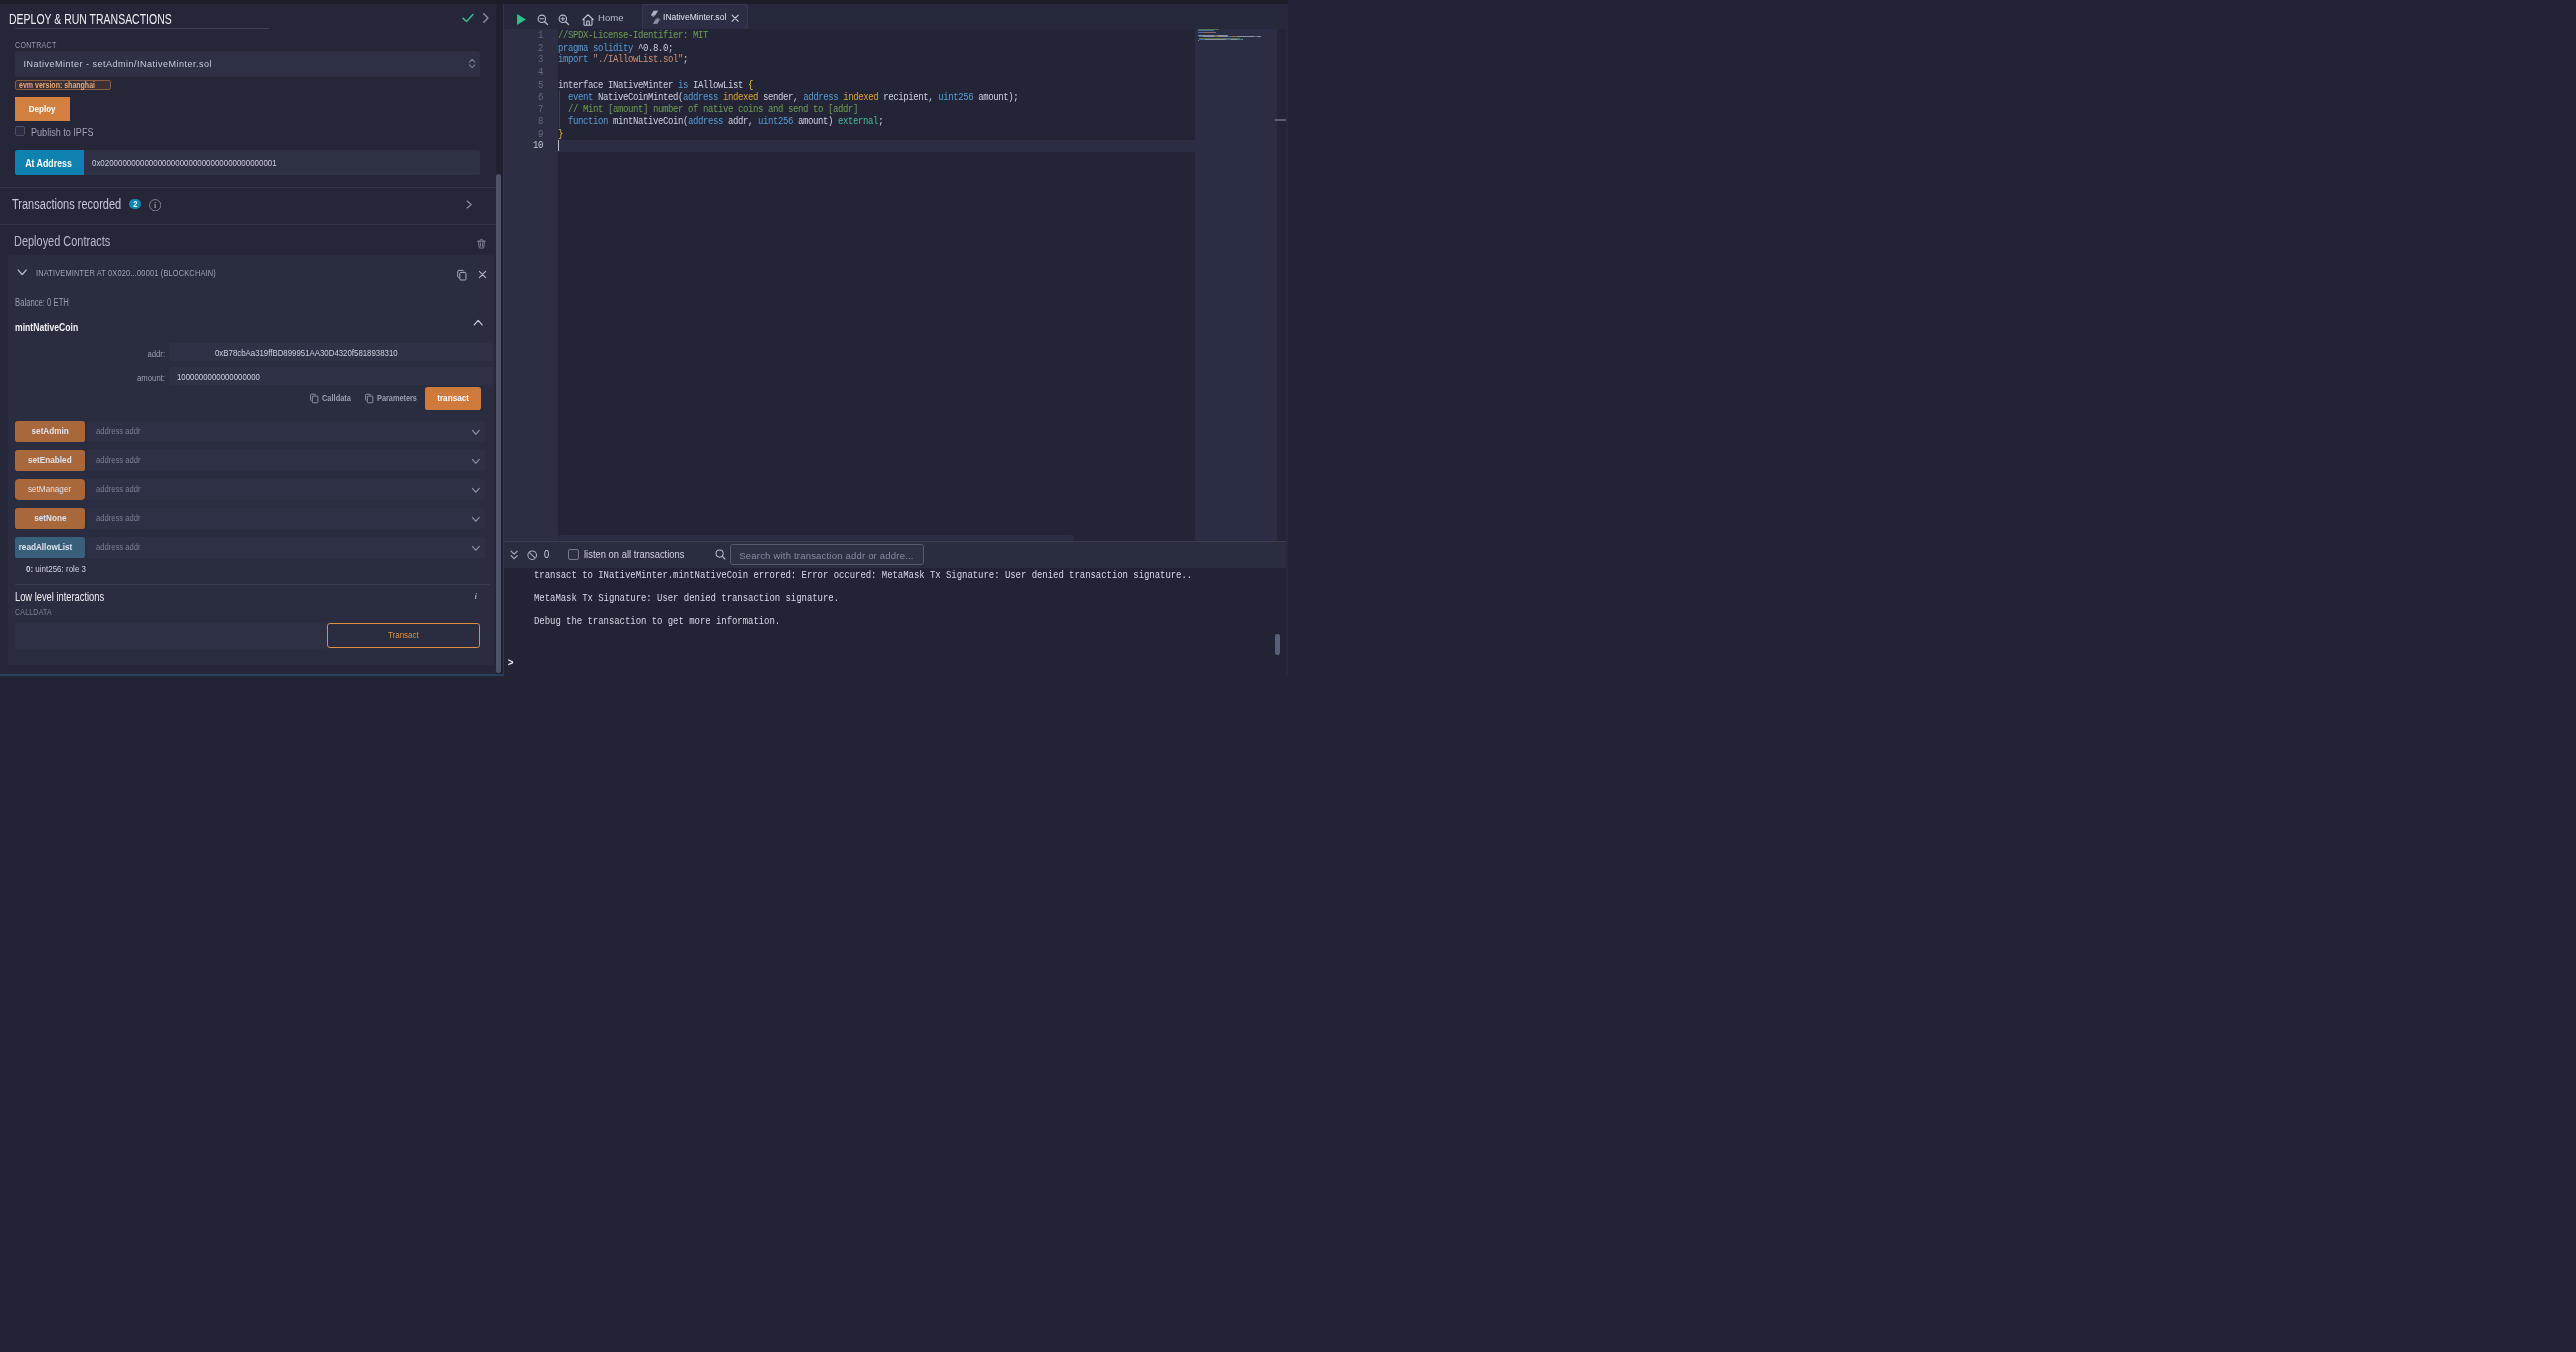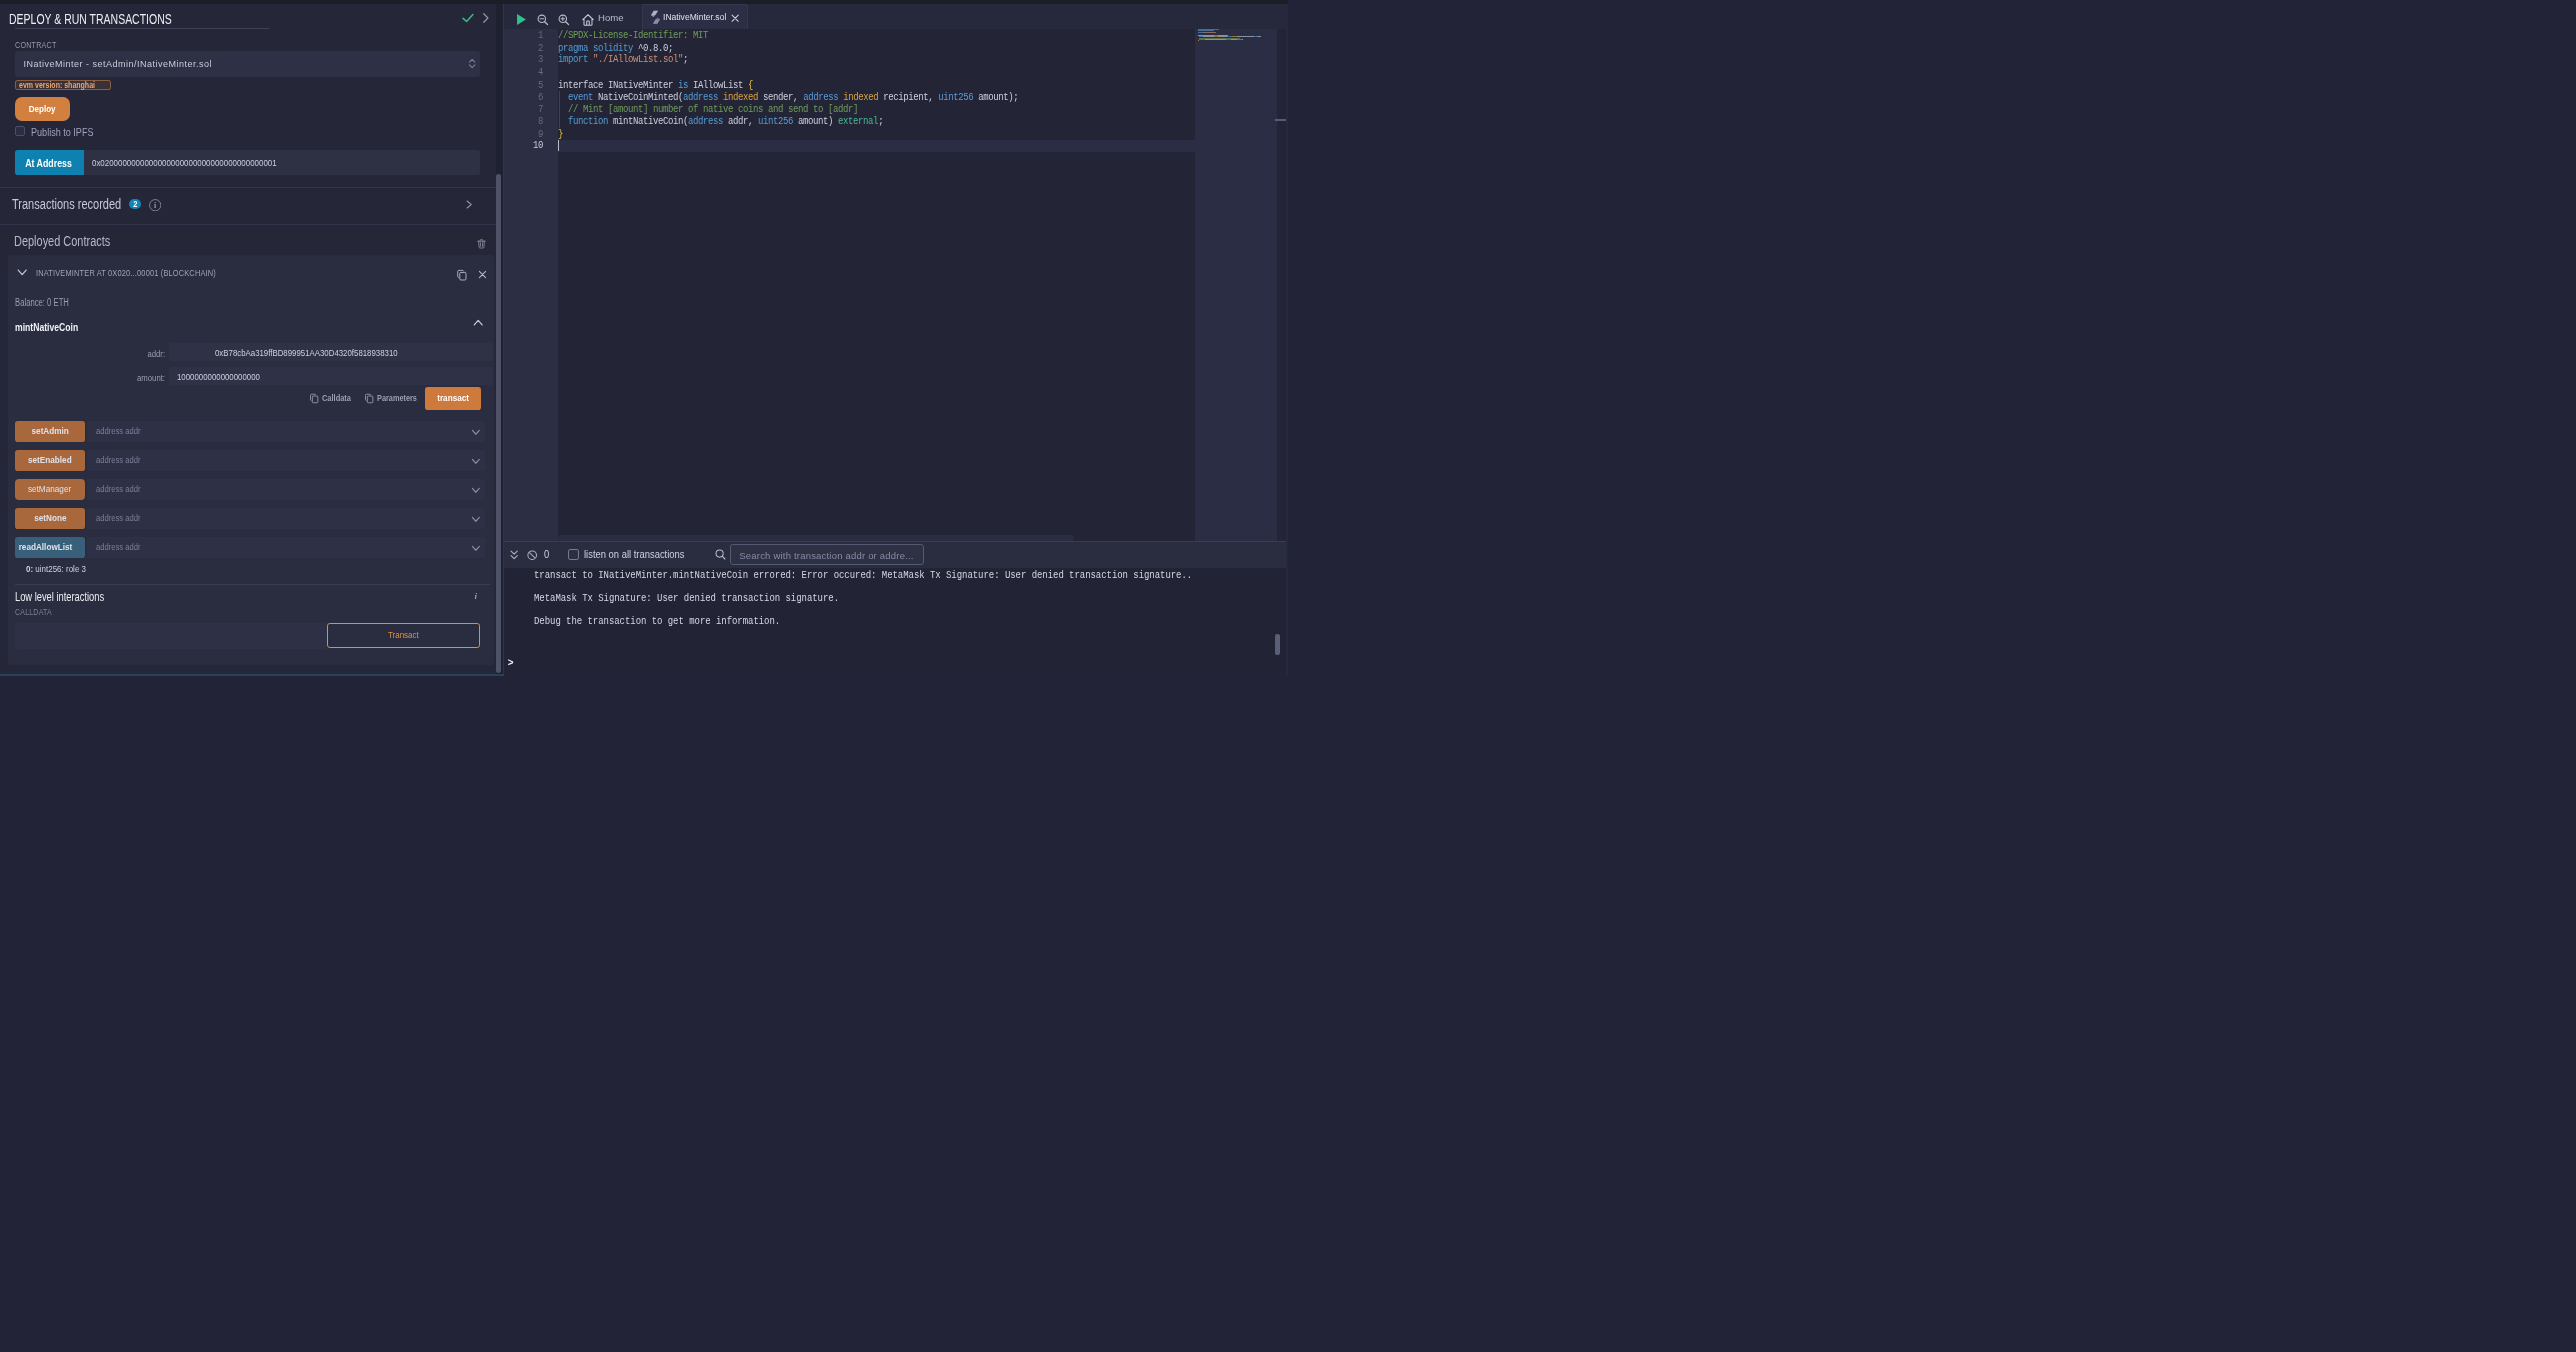--- a/index.html
+++ b/index.html
@@ -29,21 +29,21 @@
   <div class="a" style="left:14.5px;top:51px;width:465px;height:26px;background:#2e3045;border-radius:2.8px;">
     <div class="a" style="left:9px;top:8px;font-size:9px;line-height:10.4px;color:#c9ccdb;letter-spacing:0.5px;">INativeMinter - setAdmin/INativeMinter.sol</div>
     <svg class="a" style="left:453px;top:7.4px" width="8.3" height="11" viewBox="0 0 12 16">
         <path d="M2 6 L6 2 L10 6" stroke="#7b8095" stroke-width="1.6" fill="none" stroke-linecap="round" stroke-linejoin="round"></path>
         <path d="M2 10 L6 14 L10 10" stroke="#7b8095" stroke-width="1.6" fill="none" stroke-linecap="round" stroke-linejoin="round"></path>
       </svg>
   </div>
 
   <div class="a" style="left:14.5px;top:80px;width:96px;height:10px;border:0.7px solid #8a5e42;background:rgba(201,117,57,0.13);border-radius:2.1px;font-size:8.5px;line-height:8.3px;font-weight:bold;color:#e8a776;"><span class="t" style="transform:scaleX(0.825);margin-left:3.5px;">evm version: shanghai</span></div>
 
-  <div class="a" style="left:15px;top:97px;width:55px;height:24px;background:#d2803f;border-radius:7px;color:#fff;font-weight:bold;font-size:9.7px;text-align:center;line-height:24px;"><span class="tc" style="transform:scaleX(0.83)">Deploy</span></div>
+  <div class="a" style="left:15px;top:97px;width:55px;height:24px;background:#d2803f;border-radius:0;color:#fff;font-weight:bold;font-size:9.7px;text-align:center;line-height:24px;"><span class="tc" style="transform:scaleX(0.83)">Deploy</span></div>
 
   <div class="a" style="left:15px;top:126px;width:10.4px;height:10.4px;border:1px solid #4c506a;background:#2b2d42;border-radius:2.1px;"></div>
   <div class="a" style="left:31px;top:127px;font-size:10px;line-height:11px;color:#9da1b8;"><span class="t" style="transform:scaleX(0.907)">Publish to IPFS</span></div>
 
   <div class="a" style="left:14.5px;top:150px;width:465px;height:25px;background:#2e3044;border-radius:2.8px;"></div>
   <div class="a" style="left:14.5px;top:150px;width:69px;height:25px;background:#0e81b1;border-radius:2.8px 0 0 2.8px;color:#fff;font-weight:bold;font-size:10.4px;text-align:center;line-height:25px;"><span class="tc" style="transform:scaleX(0.85);position:relative;top:0.7px">At Address</span></div>
   <div class="a" style="left:92px;top:157px;font-size:9.4px;line-height:11px;color:#ced1df;"><span class="t" style="transform:scaleX(0.845)">0x0200000000000000000000000000000000000001</span></div>
 
   <div class="a" style="left:0;top:187px;width:496px;height:0.7px;background:#31344a"></div>
 

